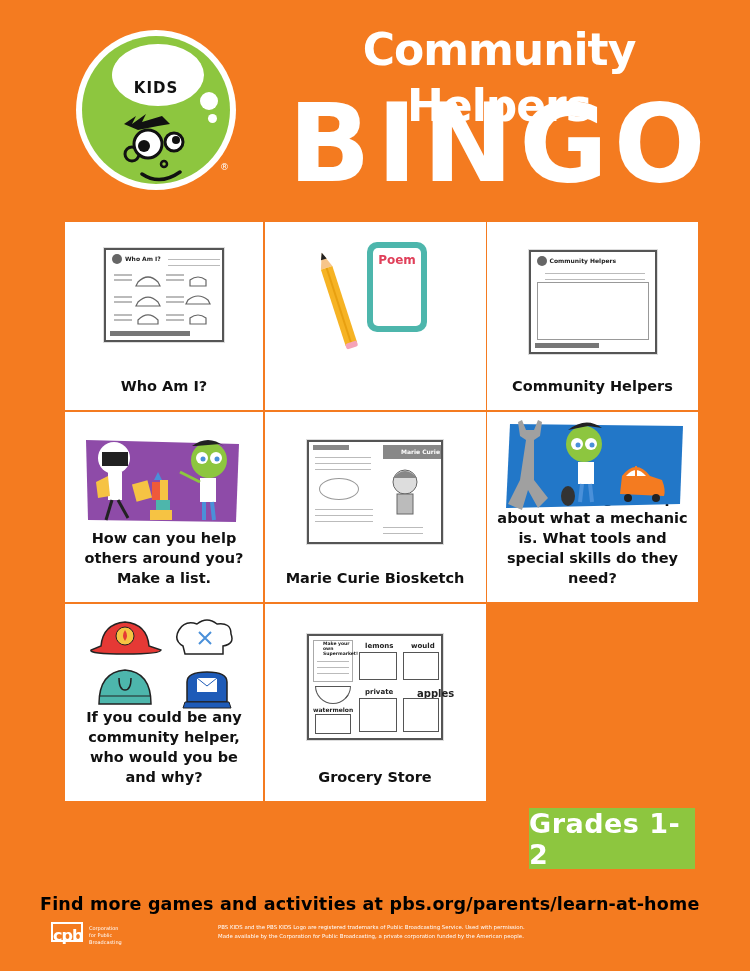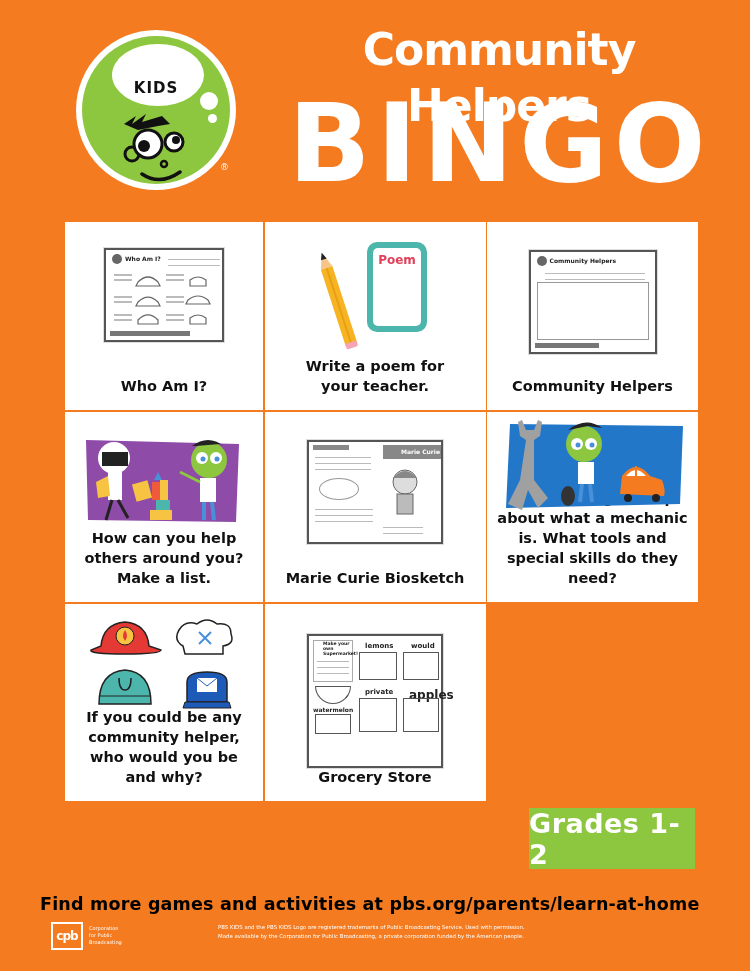--- a/index.html
+++ b/index.html
@@ -24,21 +24,21 @@
   .cell-label { font-family: "DejaVu Sans", sans-serif; font-weight: bold; font-size: 14.5px; line-height: 20px; color: #111; text-align: center; padding: 0 6px; }
   .art { position: absolute; left: 50%; transform: translateX(-50%); }
 
   .sheet { background: #fff; border: 2px solid #555; box-shadow: 0 0 0 1px #ddd; }
   .sheet .sh-title { font-size: 6px; font-weight: bold; color: #222; }
   .lines { position: absolute; background: repeating-linear-gradient(#fff 0 5px, #bbb 5px 6px); }
 
   .grades { position: absolute; left: 529px; top: 808px; width: 166px; height: 61px; background: #8DC63F; color: #fff; font-weight: bold; font-size: 27px; display: flex; align-items: center; justify-content: center; letter-spacing: 0.5px; }
 
   .footer-link { position: absolute; left: 40px; top: 893px; width: 680px; color: #000000; font-weight: bold; font-size: 17.5px; line-height: 22px; letter-spacing: 0.2px; white-space: nowrap; }
-  .cpb { position: absolute; left: 51px; top: 922px; width: 32px; height: 28px; border: 2px solid #fff; color: #fff; font-size: 12px; font-weight: bold; line-height: 24px; text-align: center; letter-spacing: -1px; }
+  .cpb { position: absolute; left: 51px; top: 922px; width: 32px; height: 20px; border: 2px solid #fff; color: #fff; font-size: 16px; font-weight: bold; line-height: 24px; text-align: center; letter-spacing: -1px; }
   .cpb-text { position: absolute; left: 89px; top: 925px; color: #fff; font-size: 5px; line-height: 7px; }
   .legal { position: absolute; left: 218px; top: 923px; color: #fff; font-size: 5.4px; line-height: 9px; white-space: nowrap; }
 </style>
 </head>
 <body>
 
 <div class="logo">
   <div class="logo-inner">
     <div class="logo-bubble"></div>
     <div class="logo-bubble-dot1"></div>
@@ -103,21 +103,20 @@
         <polygon points="18,30 30,30 24,14" fill="#F7C58A"></polygon>
         <polygon points="21,21 27,21 24,14" fill="#222"></polygon>
         <rect x="18" y="30" width="12" height="80" fill="#F6B324"></rect>
         <rect x="23" y="30" width="2" height="80" fill="#E8A010"></rect>
         <rect x="18" y="108" width="12" height="6" rx="2" fill="#F5A3B8"></rect>
       </g>
       <rect x="52" y="6" width="60" height="90" rx="10" fill="#4DB6AC"></rect>
       <rect x="58" y="12" width="48" height="78" rx="5" fill="#fff"></rect>
       <text x="82" y="28" text-anchor="middle" font-family="DejaVu Sans, sans-serif" font-size="12" font-weight="bold" fill="#E0405A">Poem</text>
     </svg>
-    <div class="cell-label" style="max-width:170px;">Write a poem for your teacher.</div>
   </div>
 
   <div class="cell">
     <div class="art sheet" style="top:28px;width:128px;height:104px;">
       <div style="position:absolute;left:6px;top:4px;width:10px;height:10px;border-radius:50%;background:#666;"></div>
       <div class="sh-title" style="position:absolute;left:19px;top:5px;">Community Helpers</div>
       <div class="lines" style="left:14px;top:16px;width:100px;height:12px;"></div>
       <div style="position:absolute;left:6px;top:30px;width:112px;height:58px;border:1px solid #999;"></div>
       <div style="position:absolute;left:4px;bottom:4px;width:64px;height:5px;background:#777;"></div>
     </div>
@@ -215,32 +214,32 @@
         <path d="M98 86 L98 66 Q98 56 118 56 Q138 56 138 66 L138 86 Z" fill="#1E5BB8" stroke="#222" stroke-width="1.5"></path>
         <path d="M96 86 L140 86 L142 92 L94 92 Z" fill="#1E5BB8" stroke="#222"></path>
         <rect x="108" y="62" width="20" height="14" fill="#fff"></rect>
         <path d="M108 62 L118 70 L128 62" fill="none" stroke="#1E5BB8"></path>
       </g>
     </svg>
     <div class="cell-label" style="max-width:180px;">If you could be any community helper, who would you be and why?</div>
   </div>
 
   <div class="cell">
-    <div class="art sheet" style="top:30px;width:136px;height:134px;">
+    <div class="art sheet" style="top:30px;width:136px;height:106px;">
       <div style="position:absolute;left:4px;top:4px;width:40px;height:42px;border:1px solid #aaa;"></div>
       <div class="sh-title" style="position:absolute;left:14px;top:5px;font-size:4.5px;width:28px;line-height:5px;">Make your own Supermarket!</div>
       <div class="lines" style="left:8px;top:20px;width:32px;height:22px;"></div>
       <div class="sh-title" style="position:absolute;left:56px;top:6px;font-size:7px;">lemons</div>
       <div class="sh-title" style="position:absolute;left:102px;top:6px;font-size:7px;">would</div>
       <div style="position:absolute;left:50px;top:16px;width:38px;height:28px;border:1px solid #555;"></div>
       <div style="position:absolute;left:94px;top:16px;width:36px;height:28px;border:1px solid #555;"></div>
       <div style="position:absolute;left:6px;top:50px;width:36px;height:18px;border:1px solid #555;border-radius:0 0 18px 18px;"></div>
       <div class="sh-title" style="position:absolute;left:4px;top:70px;font-size:6px;">watermelon</div>
       <div class="sh-title" style="position:absolute;left:56px;top:52px;font-size:7px;">private</div>
-      <div class="sh-title" style="position:absolute;left:100px;top:52px;font-size:12px;">apples</div>
+      <div class="sh-title" style="position:absolute;left:108px;top:52px;font-size:10px;">apples</div>
       <div style="position:absolute;left:6px;top:78px;width:36px;height:20px;border:1px solid #555;"></div>
       <div style="position:absolute;left:50px;top:62px;width:38px;height:34px;border:1px solid #555;"></div>
       <div style="position:absolute;left:94px;top:62px;width:36px;height:34px;border:1px solid #555;"></div>
     </div>
     <div class="cell-label">Grocery Store</div>
   </div>
 </div>
 
 <div class="grades">Grades 1-2</div>
 

